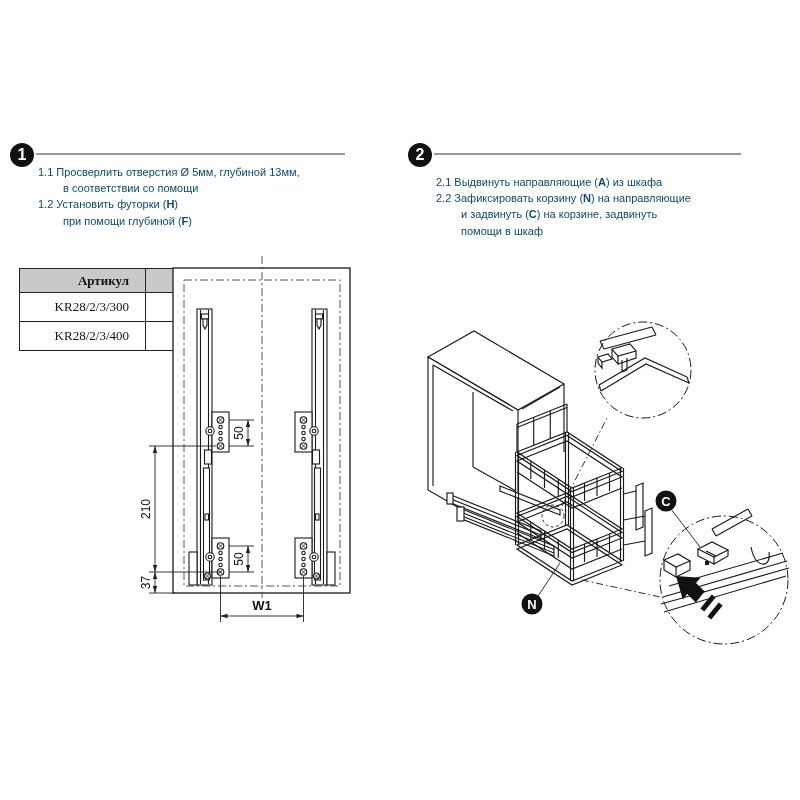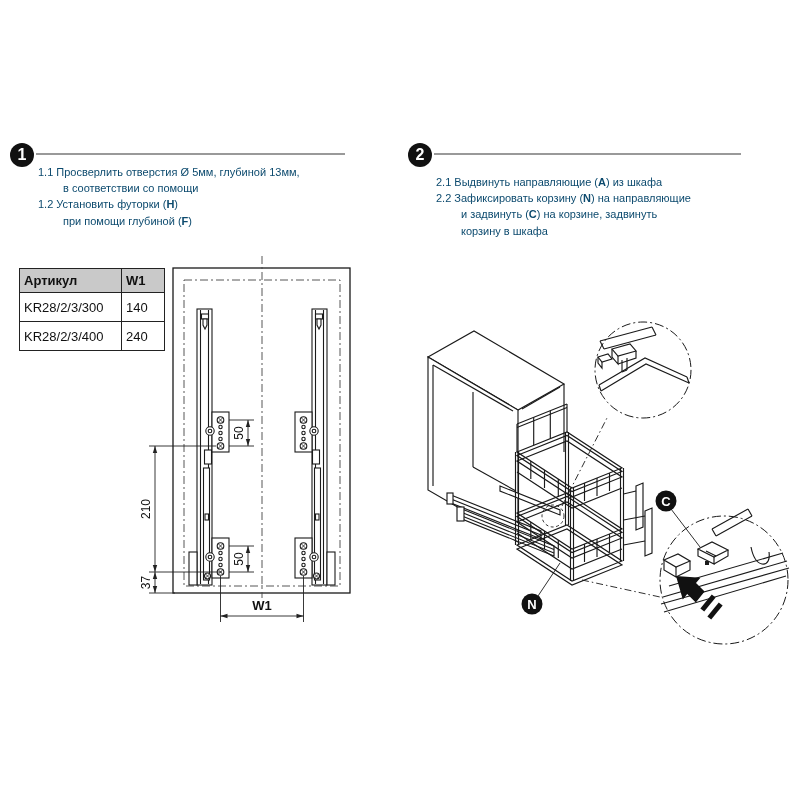--- a/index.html
+++ b/index.html
@@ -6,21 +6,21 @@
   .page{position:relative;width:800px;height:800px;background:#fff;overflow:hidden;
         font-family:"Liberation Sans", sans-serif;color:#111;}
   .badge{position:absolute;width:24px;height:24px;border-radius:50%;background:#111;color:#fff;
          font-weight:bold;font-size:16px;line-height:24px;text-align:center;}
   .rule{position:absolute;height:2px;background:#999;}
   .instr{position:absolute;font-size:11px;line-height:16.2px;color:#0c4a6e;}
   .instr .b{font-weight:bold;}
   .instr-line{white-space:nowrap;}
   .instr-line.indent{padding-left:25px;}
   table.spec{position:absolute;left:19px;top:268px;border-collapse:collapse;font-size:13px;color:#111;}
-  table.spec th, table.spec td{border:1.4px solid #222;text-align:left;padding:0 4px;}
+  table.spec th, table.spec td{border:1.4px solid #222;text-align:right;padding:0 16px;font-family:Liberation Serif, serif;}
   table.spec th{background:#c9c9c9;font-weight:bold;height:23px;}
   table.spec td{height:28px;font-weight:normal;}
   table.spec td:first-child, table.spec th:first-child{width:93px;}
   table.spec td:last-child, table.spec th:last-child{width:34px;}
   svg{position:absolute;left:0;top:0;font-family:"Liberation Sans", sans-serif;}
   .dimtxt{font-size:12px;fill:#111;}
   .dimtxt-b{font-size:13px;font-weight:bold;fill:#111;}
   .lbltxt{font-size:13px;font-weight:bold;fill:#fff;}
 </style>
 </head>
@@ -36,21 +36,21 @@
   <div class="instr" style="left:38px;top:164px;width:340px;">
       <div class="instr-line"><span>1.1 Просверлить отверстия Ø 5мм, глубиной 13мм,</span></div>
       <div class="instr-line indent"><span>в соответствии со помощи</span></div>
       <div class="instr-line"><span>1.2 Установить футорки (</span><span class="b">H</span><span>)</span></div>
       <div class="instr-line indent"><span>при помощи глубиной (</span><span class="b">F</span><span>)</span></div>
     </div>
   <div class="instr" style="left:436px;top:174px;width:350px;">
       <div class="instr-line"><span>2.1 Выдвинуть направляющие (</span><span class="b">A</span><span>) из шкафа</span></div>
       <div class="instr-line"><span>2.2 Зафиксировать корзину (</span><span class="b">N</span><span>) на направляющие</span></div>
       <div class="instr-line indent"><span>и задвинуть (</span><span class="b">C</span><span>) на корзине, задвинуть</span></div>
-      <div class="instr-line indent"><span>корзину в шкафа</span></div>
+      <div class="instr-line indent"><span>помощи в шкаф</span></div>
     </div>
 
   <table class="spec">
     <thead>
         <tr>
           <th>Артикул</th>
           <th>W1</th>
         </tr>
       </thead>
     <tbody>

